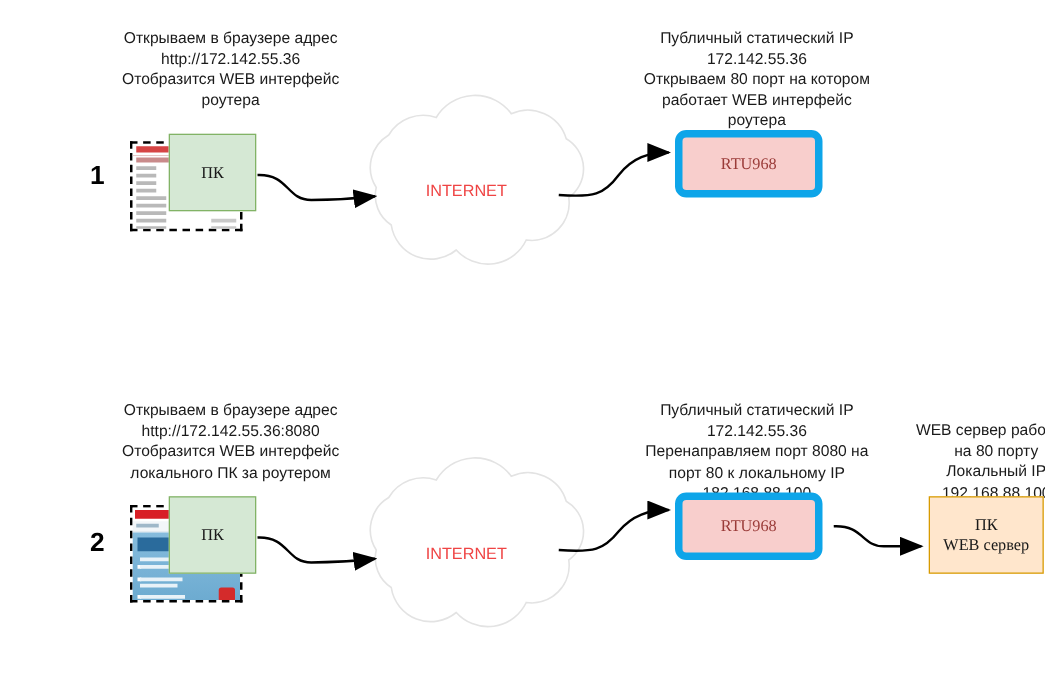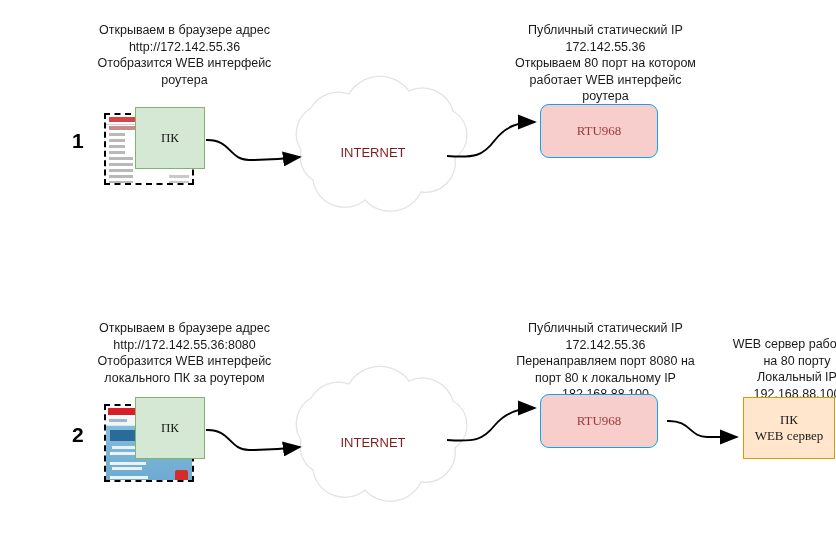--- a/index.html
+++ b/index.html
@@ -156,33 +156,33 @@
     line-height: 16px;
     font-family: Liberation Serif, serif;
   }
   .node-pc {
     background: #d5e8d4;
     border: 1px solid #82b366;
     color: #1a1a1a;
   }
   .node-rtu {
     background: #f8cecc;
-    border: 1px solid #0ea5e9;
+    border: 6px solid #0ea5e9;
     border-radius: 9px;
     color: #9a3b38;
   }
   .node-web {
     background: #ffe6cc;
     border: 1px solid #d79b00;
     color: #1a1a1a;
   }
   .cloud-label {
     position: absolute;
     font-size: 13px;
-    color: #7f1d1d;
+    color: #ef4444;
     text-align: center;
     white-space: nowrap;
   }
   svg.layer {
     position: absolute;
     left: 0; top: 0;
     width: 836px;
     height: 546px;
     pointer-events: none;
   }

